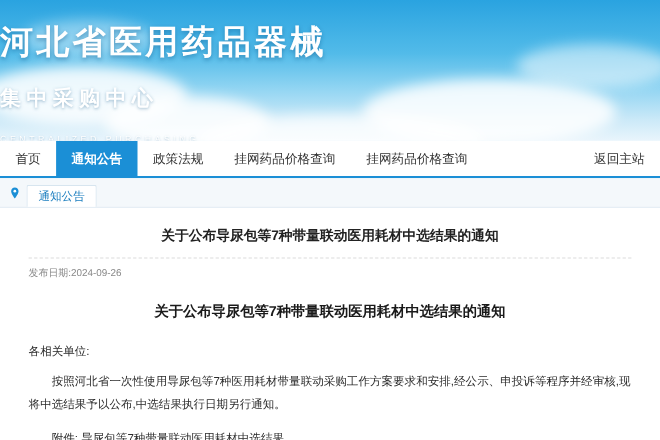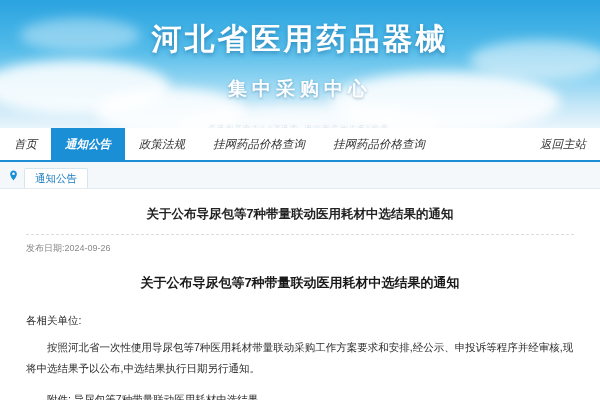--- a/index.html
+++ b/index.html
@@ -32,21 +32,21 @@
   .c1 { width: 190px; height: 54px; left: -20px; top: 60px; }
   .c2 { width: 150px; height: 46px; left: 95px; top: 88px; }
   .c3 { width: 230px; height: 60px; left: 330px; top: 72px; }
   .c4 { width: 140px; height: 40px; left: 470px; top: 40px; opacity: .6; }
   .c5 { width: 120px; height: 34px; left: 20px; top: 18px; opacity: .45; }
   .c6 { width: 260px; height: 46px; left: 180px; top: 104px; opacity: .9; }
 
   .banner-inner {
     position: relative;
     z-index: 3;
-    text-align: center;
+    text-align: left;
     padding-top: 22px;
   }
   .banner-title {
     font-size: 30px;
     font-weight: bold;
     color: #ffffff;
     letter-spacing: 3px;
     text-shadow: 0 2px 4px rgba(10,80,130,0.45);
     line-height: 1.1;
   }
@@ -76,21 +76,20 @@
     font-size: 11.5px;
   }
   .nav-item {
     display: flex;
     align-items: center;
     justify-content: center;
     padding: 15px 14px;
     color: #333;
     white-space: nowrap;
     cursor: pointer;
-    font-style: italic;
   }
   .nav-item.active {
     background: #1b8fd6;
     color: #ffffff;
     font-weight: bold;
   }
   .nav-spacer { flex: 1 1 auto; }
 
   
   .crumb-bar {

